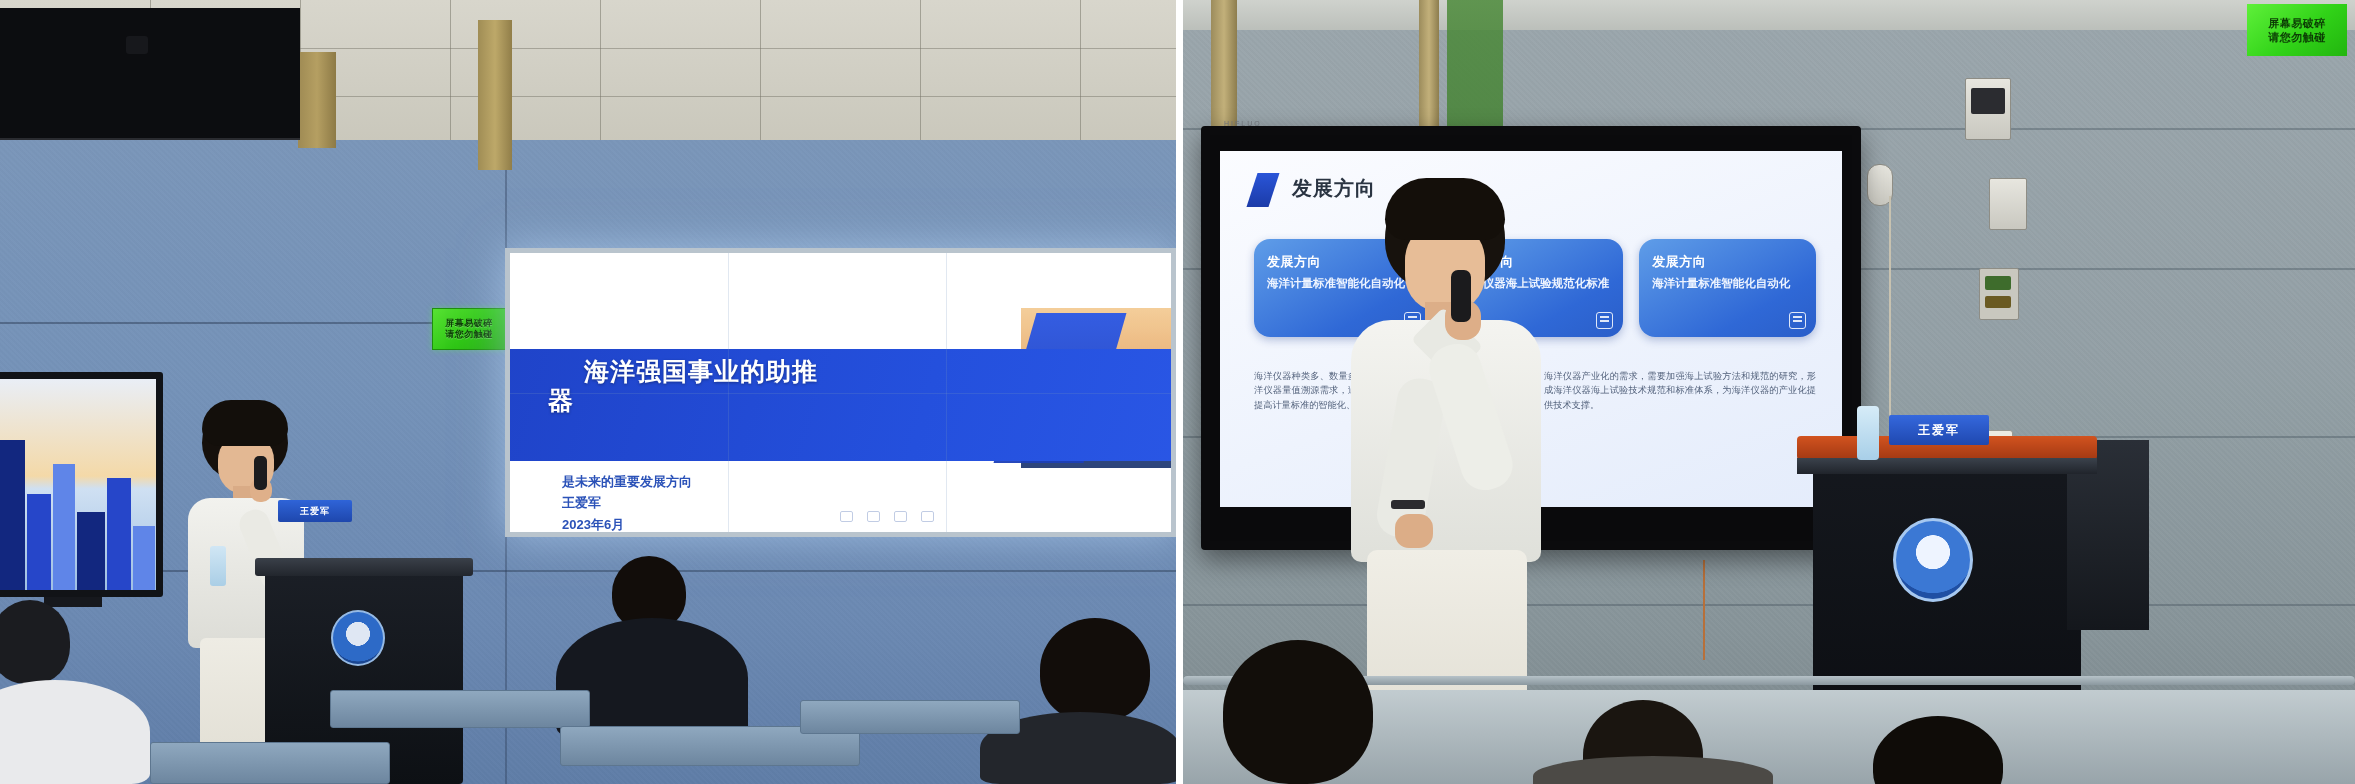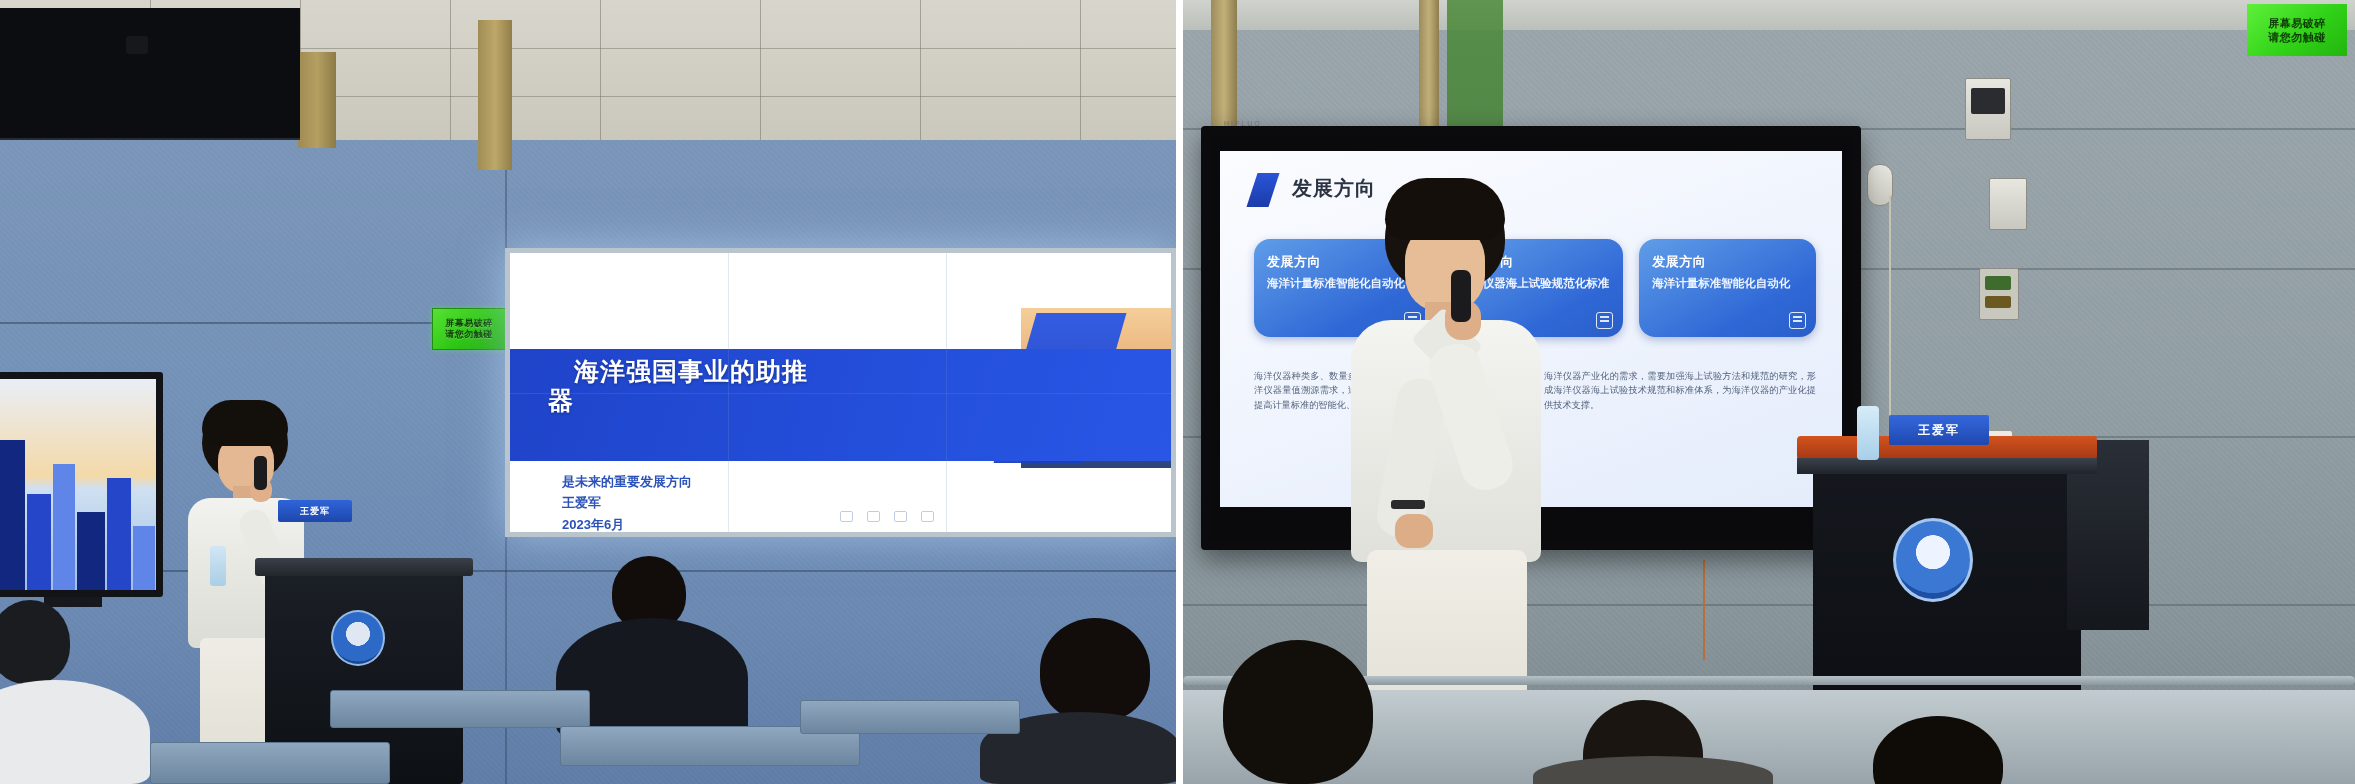--- a/index.html
+++ b/index.html
@@ -56,21 +56,21 @@
   .s1-band2 { position:absolute; left:505px; top:60px; width:90px; height:150px;
               background:linear-gradient(180deg,#2a57e6,#1c3fb8); transform:skewX(-16deg); opacity:.95; }
   .s1-photo { position:absolute; right:0px; top:55px; width:150px; height:160px;
               background:linear-gradient(180deg,#f3c98f 0%,#e8a96a 38%,#2a4f9c 40%,#17306c 100%); opacity:.9; }
   .s1-photo:after{content:"";position:absolute;left:18px;bottom:10px;width:46px;height:56px;
               background:linear-gradient(180deg,#cfd9e8,#8fa4c4);opacity:.85;}
   .s1-title-wrap { position:absolute; left:38px; top:104px; width:520px; }
   .s1-t1 { font-size:25px; font-weight:700; color:#fff; letter-spacing:1px;
            text-shadow:0 1px 3px rgba(0,0,0,.35); line-height:1.15; }
   .s1-t2 { font-size:25px; font-weight:700; color:#fff; letter-spacing:1px;
-           margin-left:26px; text-shadow:0 1px 3px rgba(0,0,0,.35); line-height:1.15; }
+           margin-left:36px; text-shadow:0 1px 3px rgba(0,0,0,.35); line-height:1.15; }
   .s1-t3 { font-size:25px; font-weight:700; color:#fff; letter-spacing:1px;
            text-shadow:0 1px 3px rgba(0,0,0,.35); line-height:1.15; }
   .s1-sub { position:absolute; left:52px; top:218px; color:#2b52b8;
             font-size:13px; line-height:1.65; font-weight:600; }
   .s1-icons { position:absolute; left:330px; bottom:10px; display:flex; gap:14px; opacity:.55; }
   .s1-icons i { width:13px; height:11px; border:1.5px solid #8fa4cf; border-radius:2px; display:block; }
 
   
   .sidemon { position:absolute; left:-12px; top:372px; width:175px; height:225px;
              background:#f2f4f7; border:7px solid #111317; border-radius:3px; overflow:hidden; }

